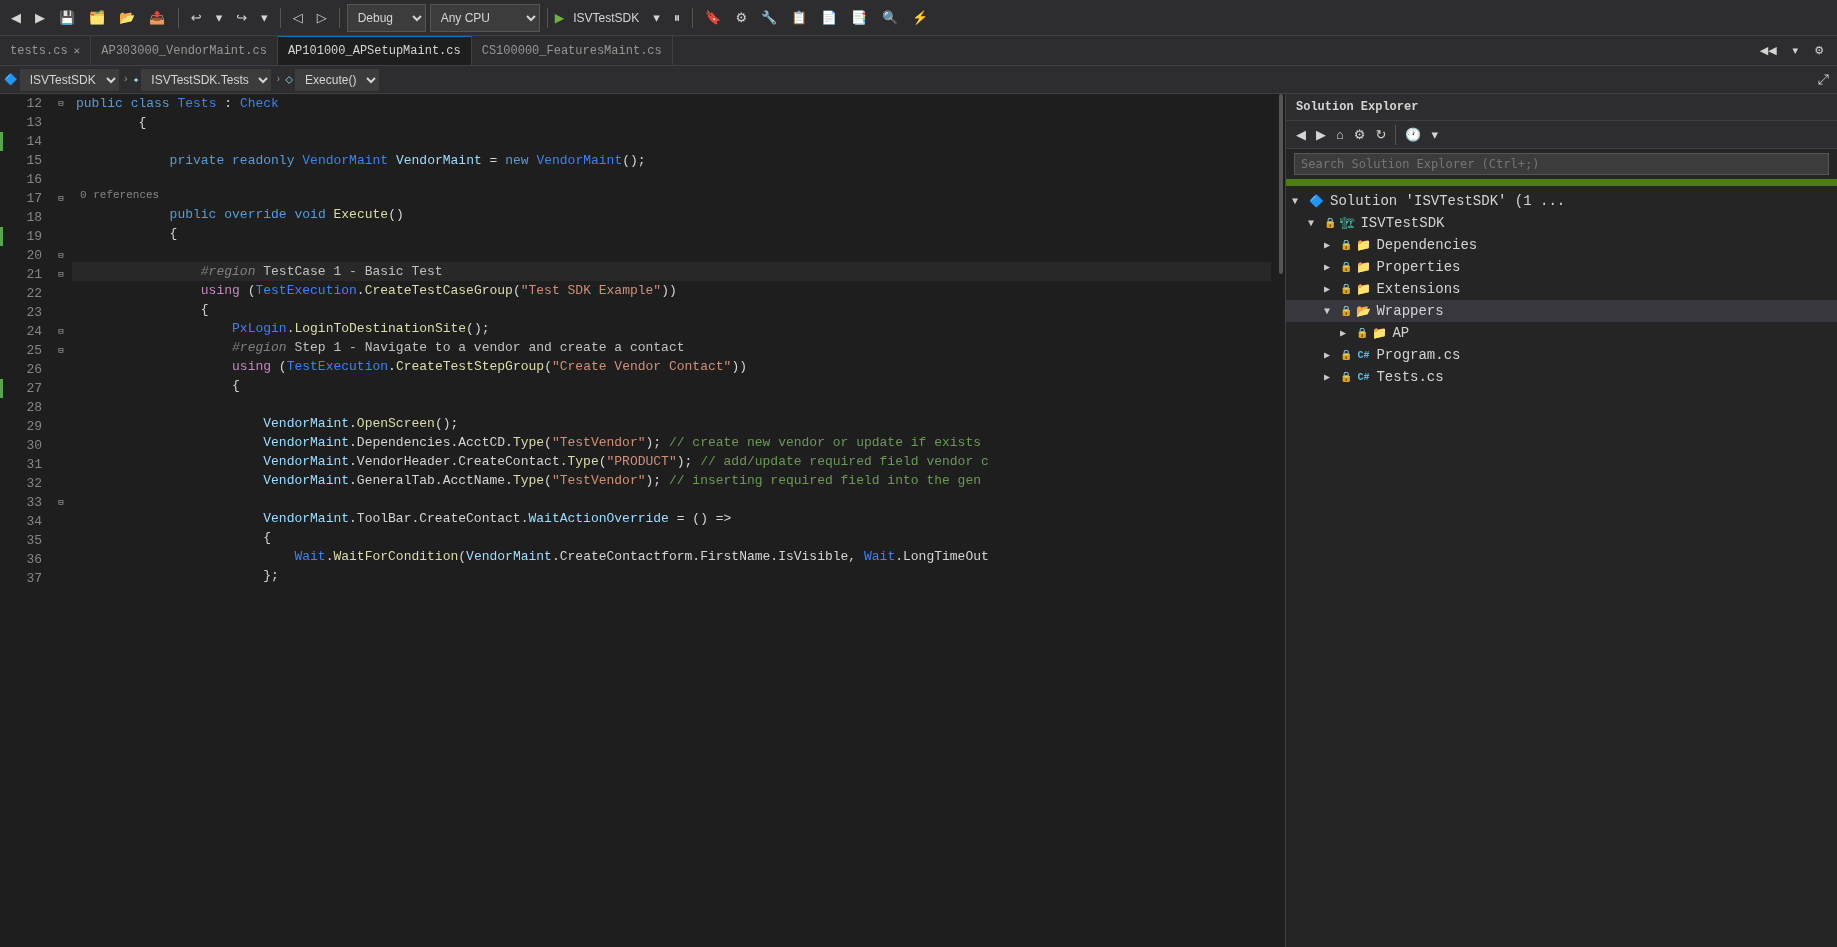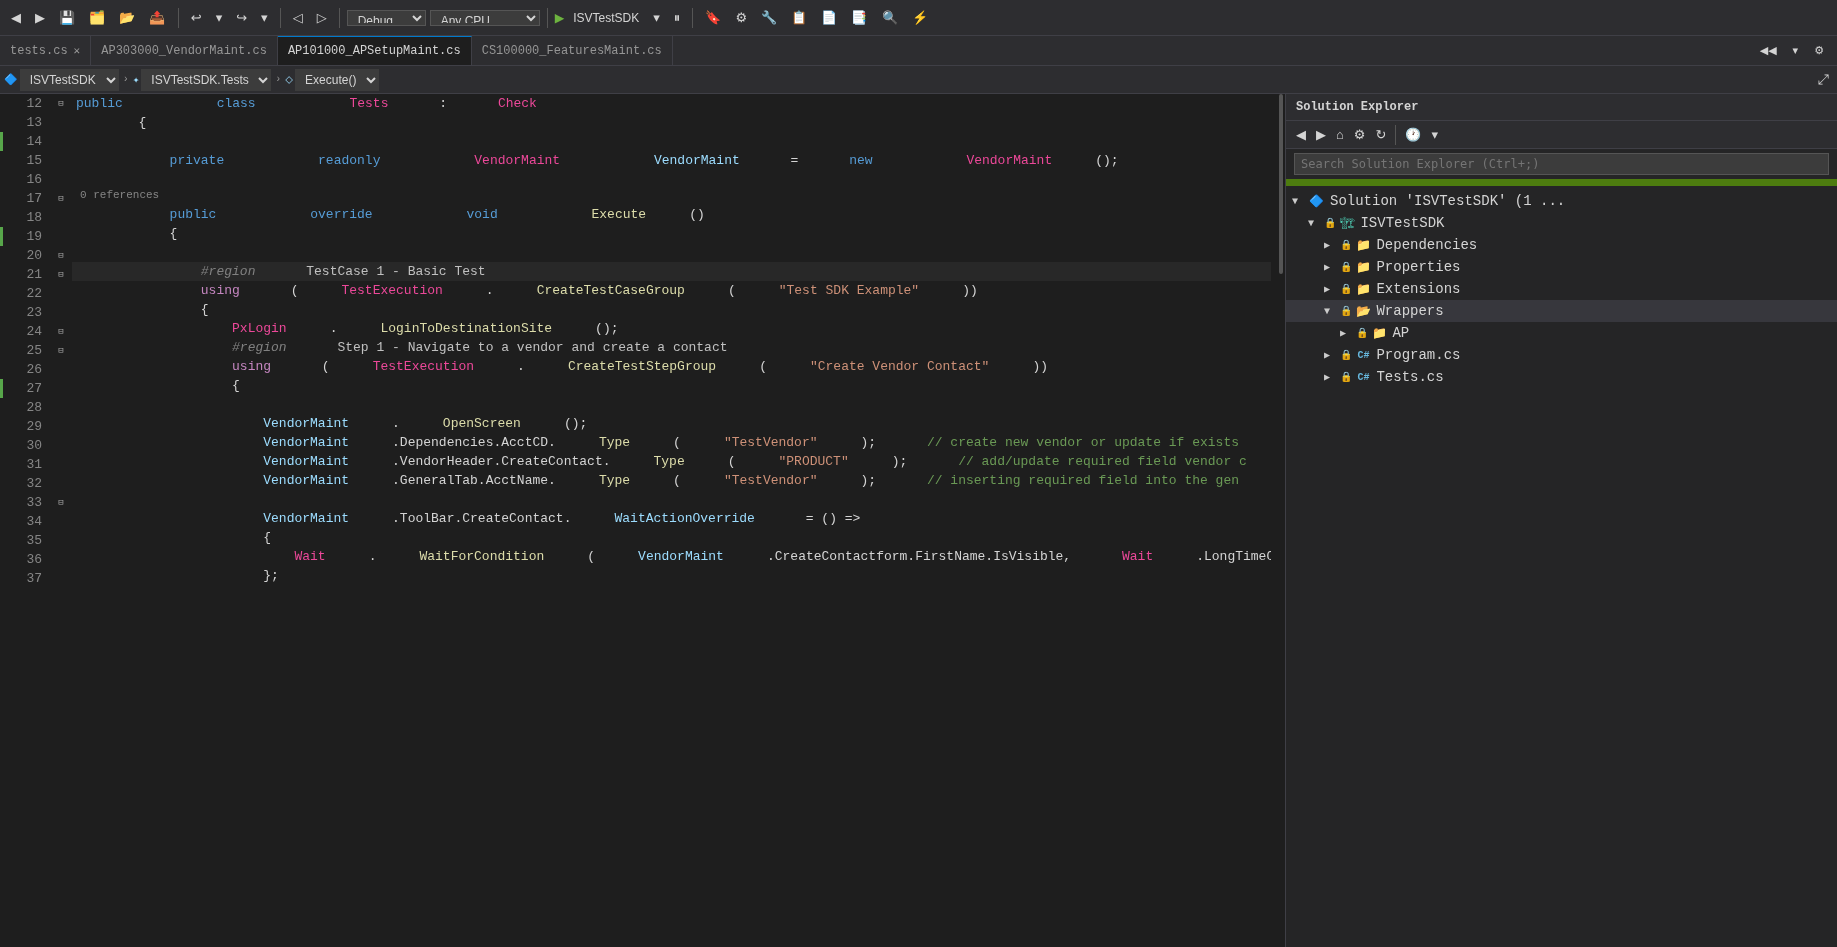--- a/index.html
+++ b/index.html
@@ -41,21 +41,21 @@
       background: #555;
       margin: 0 3px;
     }
     .toolbar-dropdown {
       background: #3c3c3c;
       border: 1px solid #555;
       color: #d4d4d4;
       padding: 2px 6px;
       font-size: 12px;
       cursor: pointer;
-      height: 16px;
+      height: 28px;
     }
     .toolbar-play {
       color: #6db33f;
       font-size: 16px;
     }
 
     
     .tabs-bar {
       background: #2d2d30;
       border-bottom: 1px solid #3f3f46;
@@ -187,30 +187,29 @@
       padding: 0;
       font-size: 13px;
       line-height: 19px;
     }
     .code-line {
       height: 19px;
       white-space: pre;
       display: flex;
       align-items: center;
       padding-left: 4px;
-      gap: 43px;
     }
     .code-line.highlighted {
       background: #282828;
     }
 
     
     .kw { color: #569cd6; }
     .kw2 { color: #c586c0; }
-    .type { color: #ec4899; }
+    .type { color: #3b82f6; }
     .str { color: #ce9178; }
     .comment { color: #6a9955; }
     .method { color: #dcdcaa; }
     .param { color: #9cdcfe; }
     .region { color: #808080; font-style: italic; }
     .region-name { color: #c0c0c0; }
     .ref-count { color: #858585; font-size: 11px; }
 
     
     .scroll-track {

